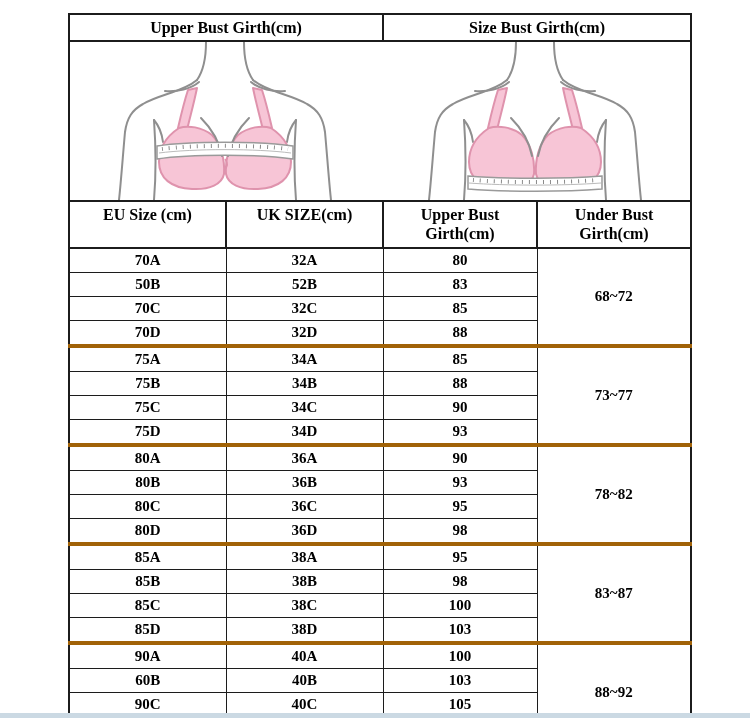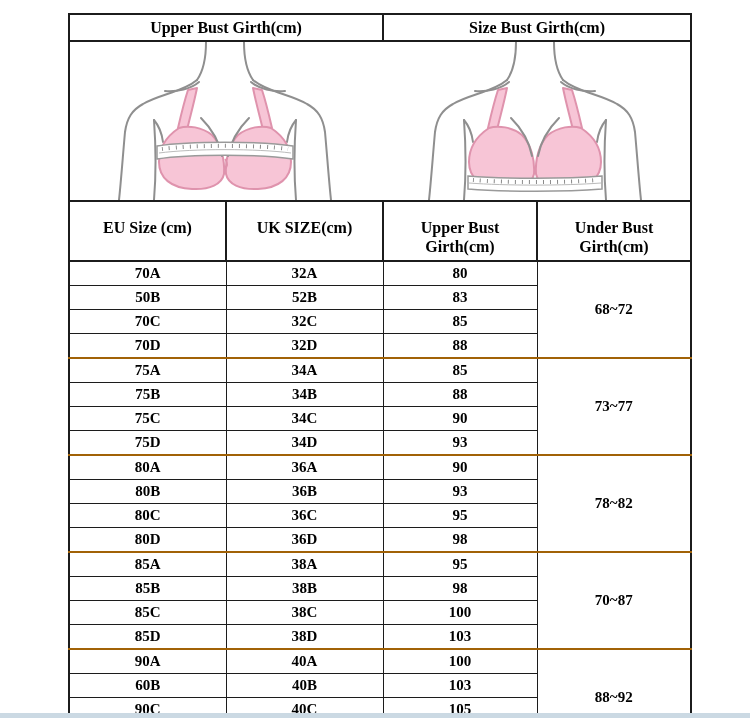--- a/index.html
+++ b/index.html
@@ -36,29 +36,29 @@
   tr.row-image td {
     border-width:2px;
     height:158px;
     padding:0;
   }
   tr.row-cols th {
     border-width:2px;
     height:42px;
     font-size:16px;
     vertical-align:top;
-    padding-top:16px;
+    padding-top:3px;
     line-height:19px;
   }
   tbody.data td {
     height:23px;
     font-size:15px;
     line-height:1;
   }
-  tbody.data tr.group-start td { border-top:2px solid #a16207; }
+  tbody.data tr.group-start td { border-top:4px solid #a16207; }
   td.underbust { font-size:15px;text-align:center; }
 
   .illu-wrap {
     display:flex;
     width:100%; height:158px;
     align-items:flex-start;
   }
   .illu-half {
     flex:1 1 50%;
     display:flex;
@@ -233,21 +233,21 @@
         </tr>
         <tr>
           <td>80D</td>
           <td>36D</td>
           <td>98</td>
         </tr>
         <tr class="group-start">
           <td>85A</td>
           <td>38A</td>
           <td>95</td>
-          <td rowspan="4" class="underbust">70~87</td>
+          <td rowspan="4" class="underbust">83~87</td>
         </tr>
         <tr>
           <td>85B</td>
           <td>38B</td>
           <td>98</td>
         </tr>
         <tr>
           <td>85C</td>
           <td>38C</td>
           <td>100</td>

